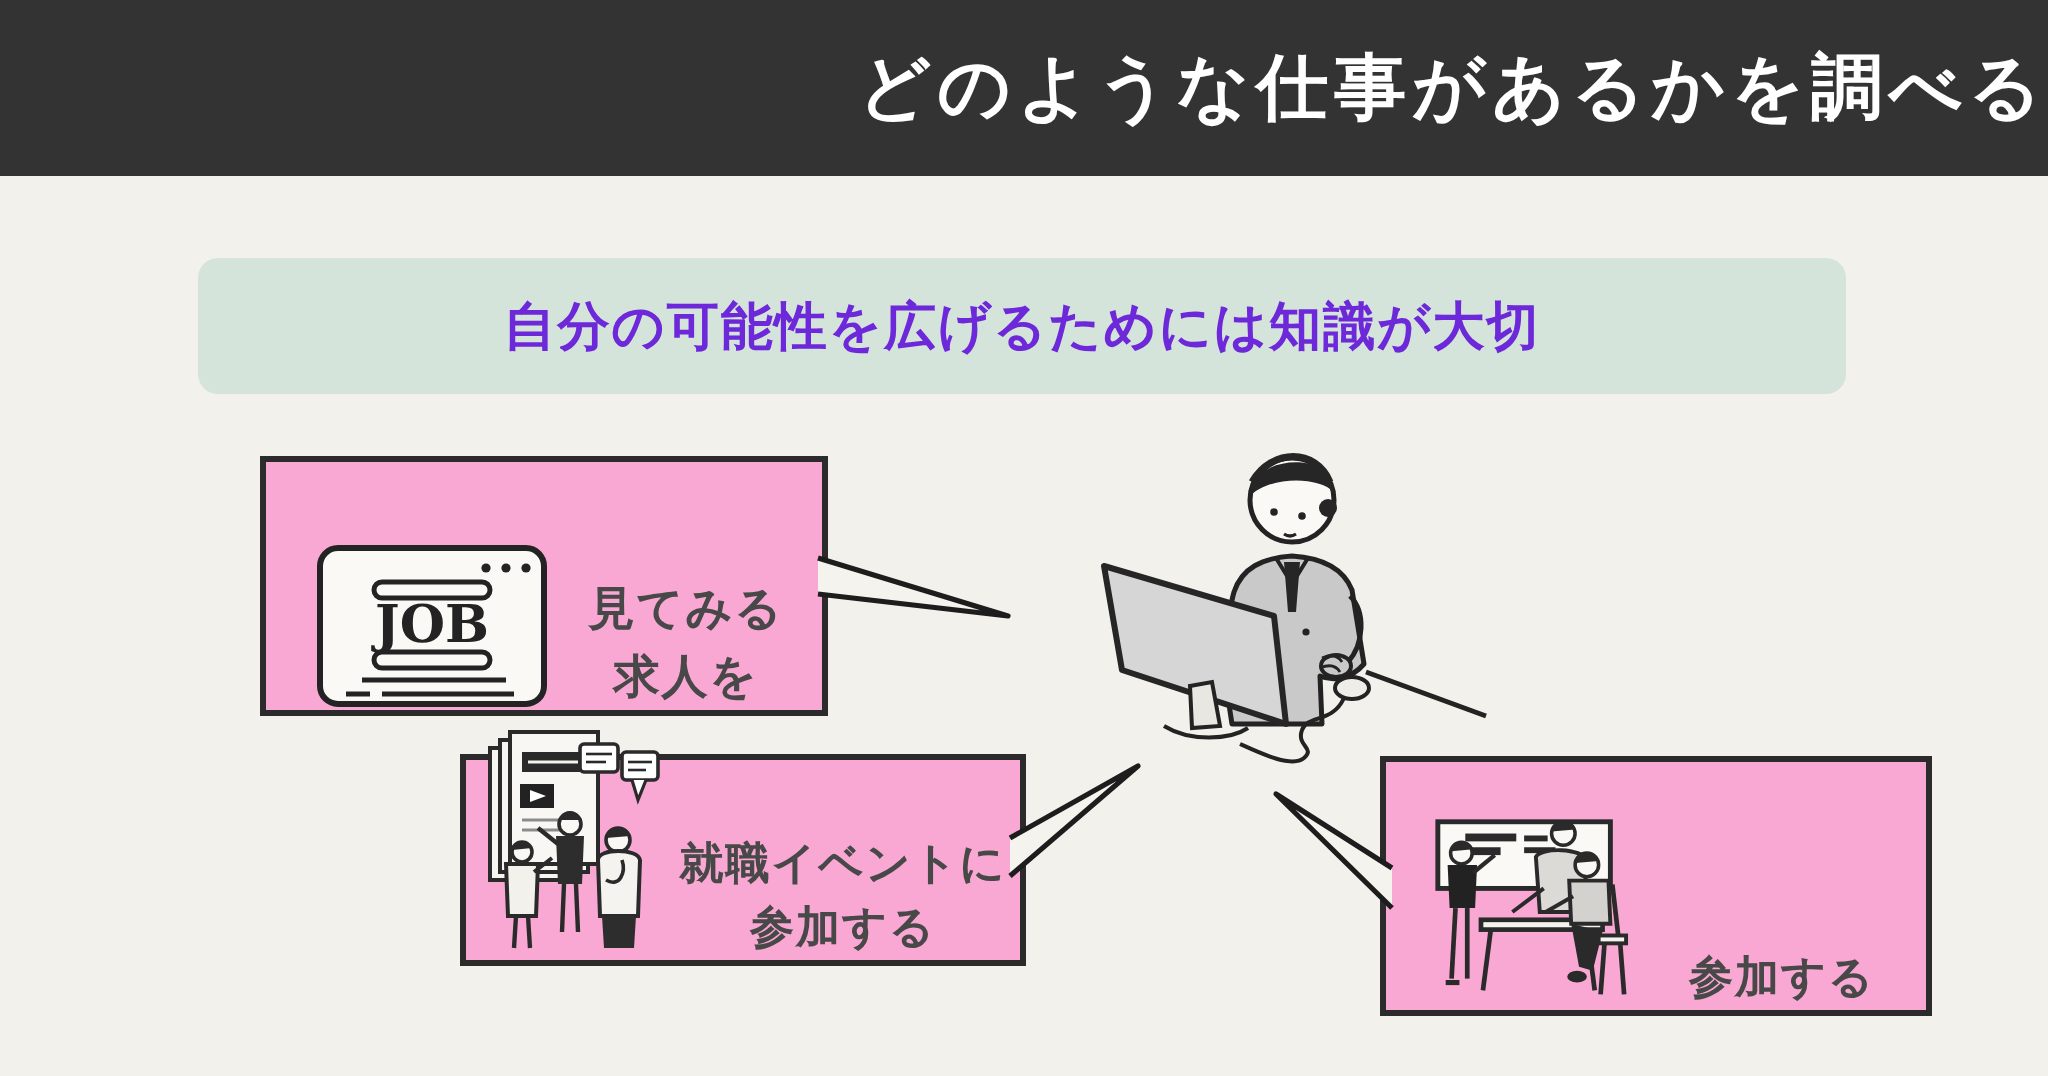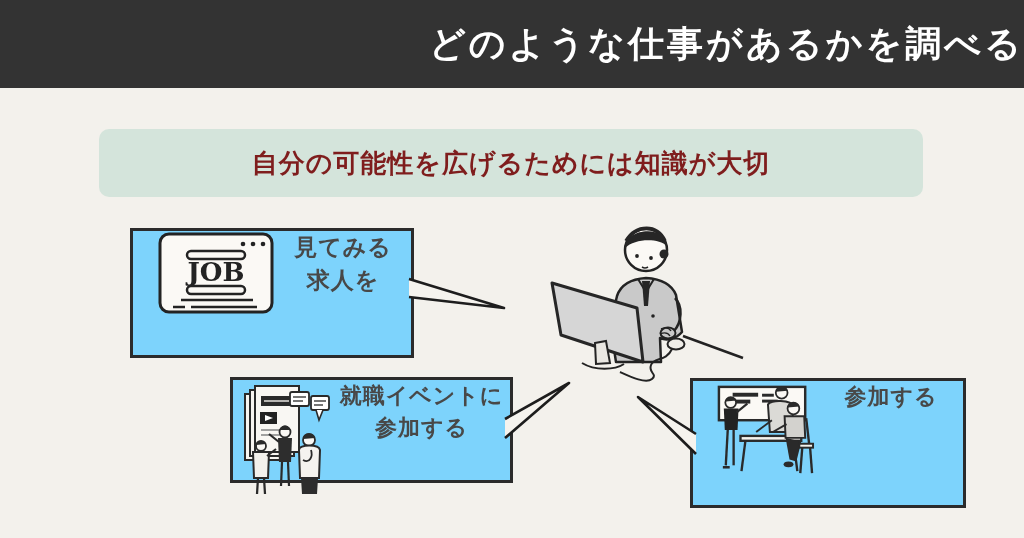--- a/index.html
+++ b/index.html
@@ -5,24 +5,24 @@
   html,body{margin:0;padding:0;}
   body{font-family:"Liberation Sans","DejaVu Sans",sans-serif;background:#f3f1ec;}
   .canvas{position:relative;width:1024px;height:538px;background:#f3f1ec;overflow:hidden;}
 
   .top-bar{position:absolute;left:0;top:0;width:1024px;height:88px;background:#333333;
     display:flex;align-items:center;justify-content:flex-end;}
   .top-bar h1{margin:0;color:#ffffff;font-size:36px;font-weight:bold;letter-spacing:3px;}
 
   .banner{position:absolute;left:99px;top:129px;width:824px;height:68px;background:#d4e4db;
     border-radius:10px;display:flex;align-items:center;justify-content:center;}
-  .banner p{margin:0;color:#7f1d1d;font-size:26px;font-weight:bold;letter-spacing:1px;}
+  .banner p{margin:0;color:#6d28d9;font-size:26px;font-weight:bold;letter-spacing:1px;}
 
-  .card{position:absolute;box-sizing:border-box;border:3px solid #2b2b2b;background:#7dd3fc;
-    display:flex;align-items:flex-start;z-index:1;}
+  .card{position:absolute;box-sizing:border-box;border:3px solid #2b2b2b;background:#f9a8d4;
+    display:flex;align-items:flex-end;z-index:1;}
   .card .label{flex:1;text-align:center;font-weight:bold;color:#484848;line-height:1.45;letter-spacing:1px;}
   .card .label span{display:block;}
   .card-jobs{left:130px;top:228px;width:284px;height:130px;padding-left:24px;}
   .card-jobs .label{font-size:23px;}
   .card-event{left:230px;top:377px;width:283px;height:106px;}
   .card-event .label{font-size:22px;}
   .card-seminar{left:690px;top:378px;width:276px;height:130px;padding-left:18px;}
   .card-seminar .label{font-size:22px;}
 
   .tails{position:absolute;left:0;top:0;width:1024px;height:538px;z-index:2;pointer-events:none;}

